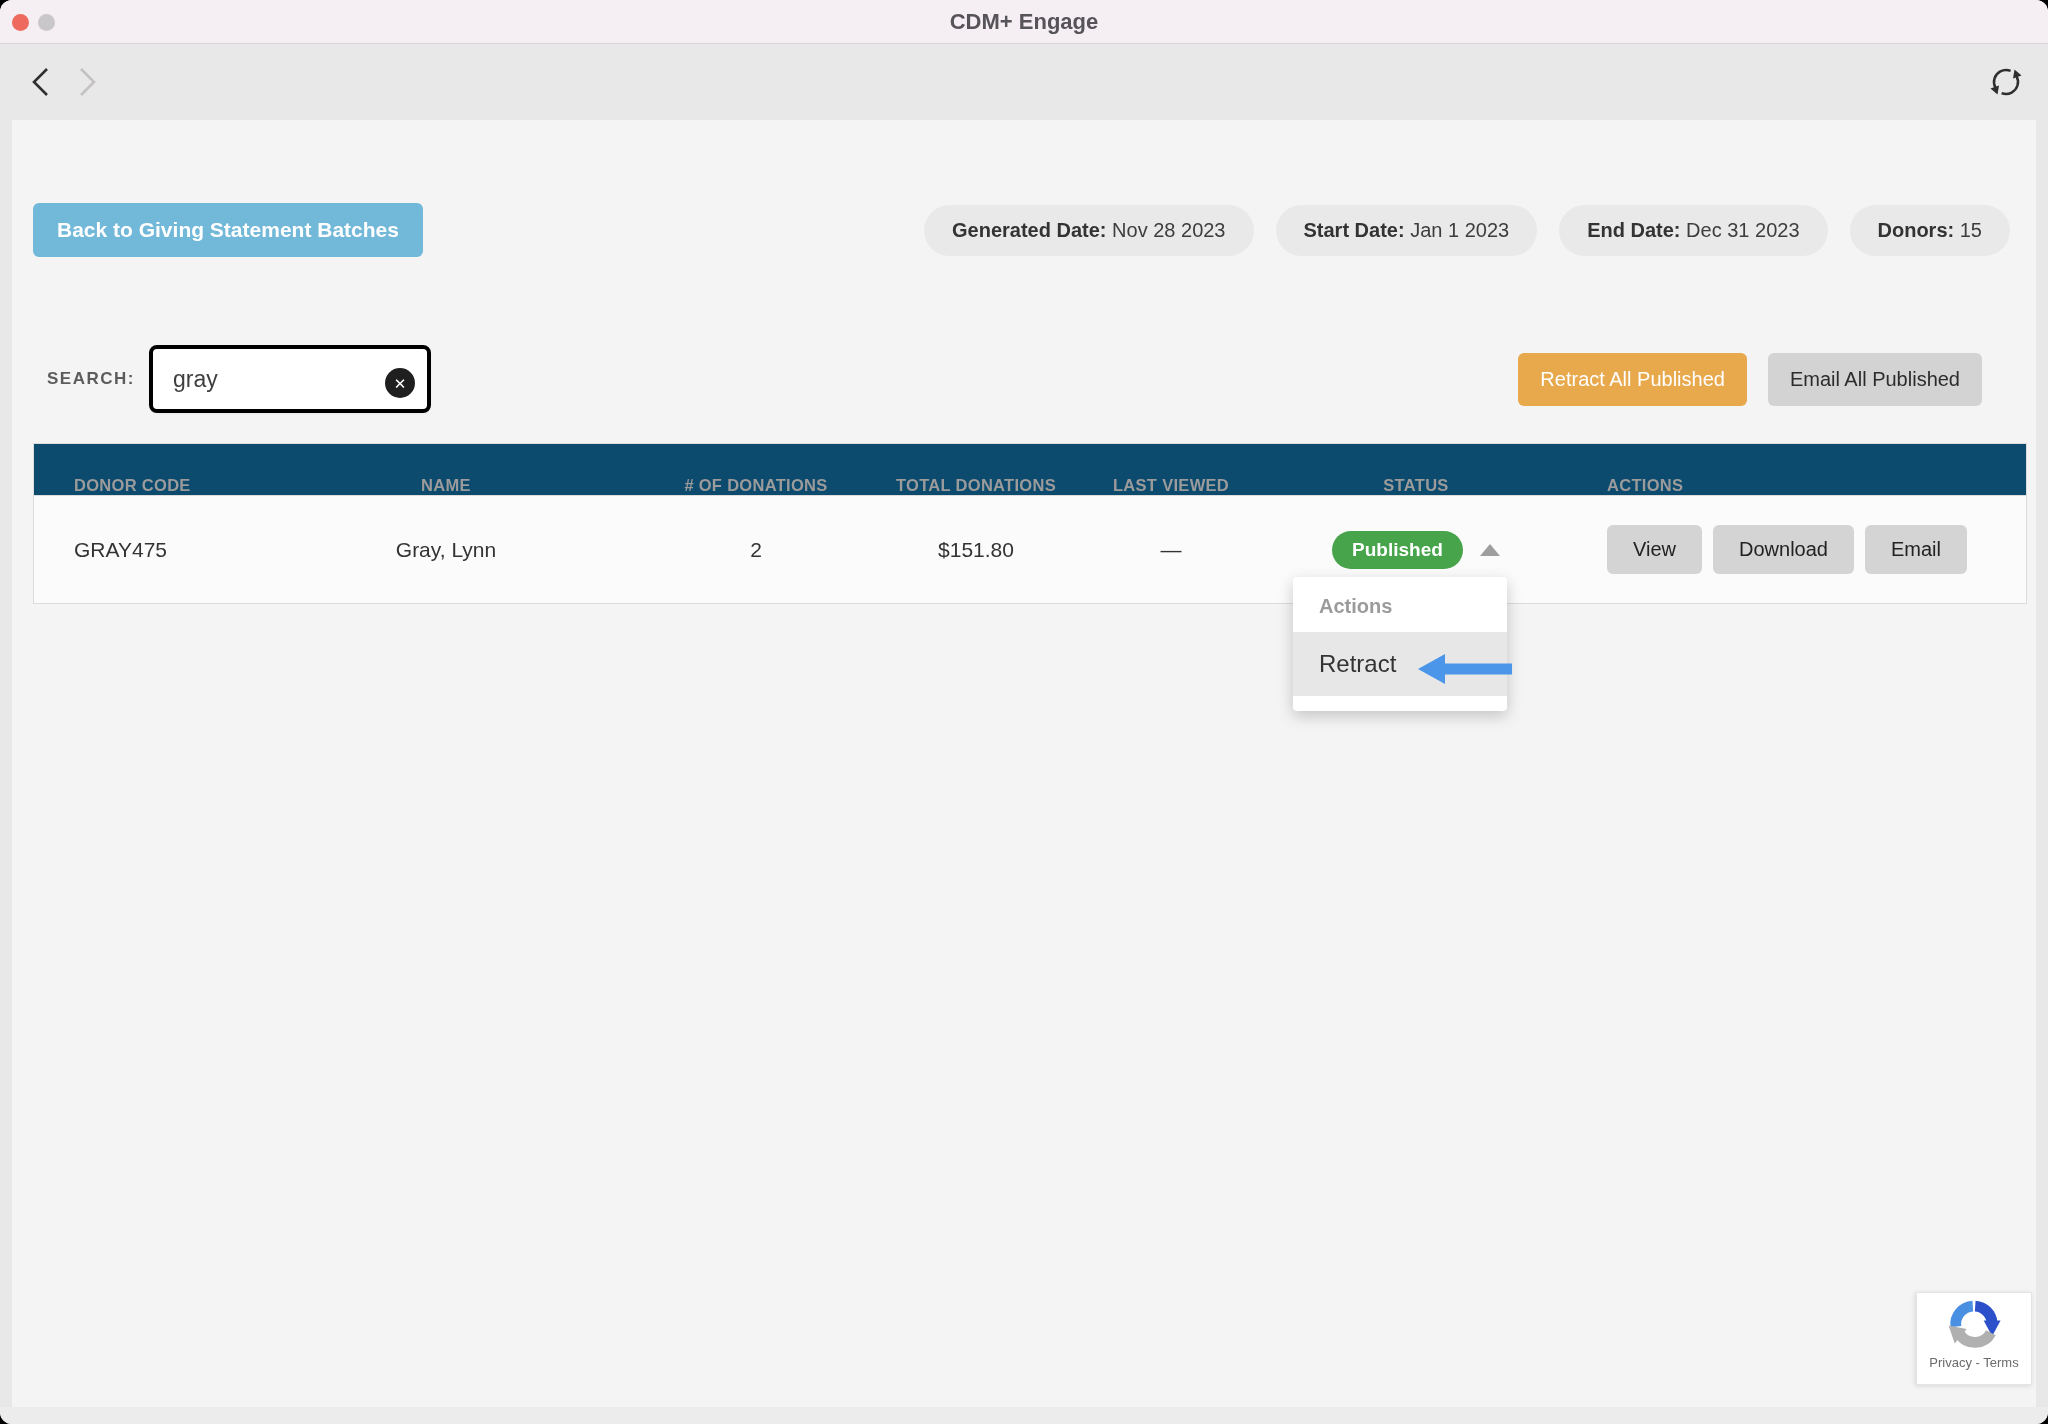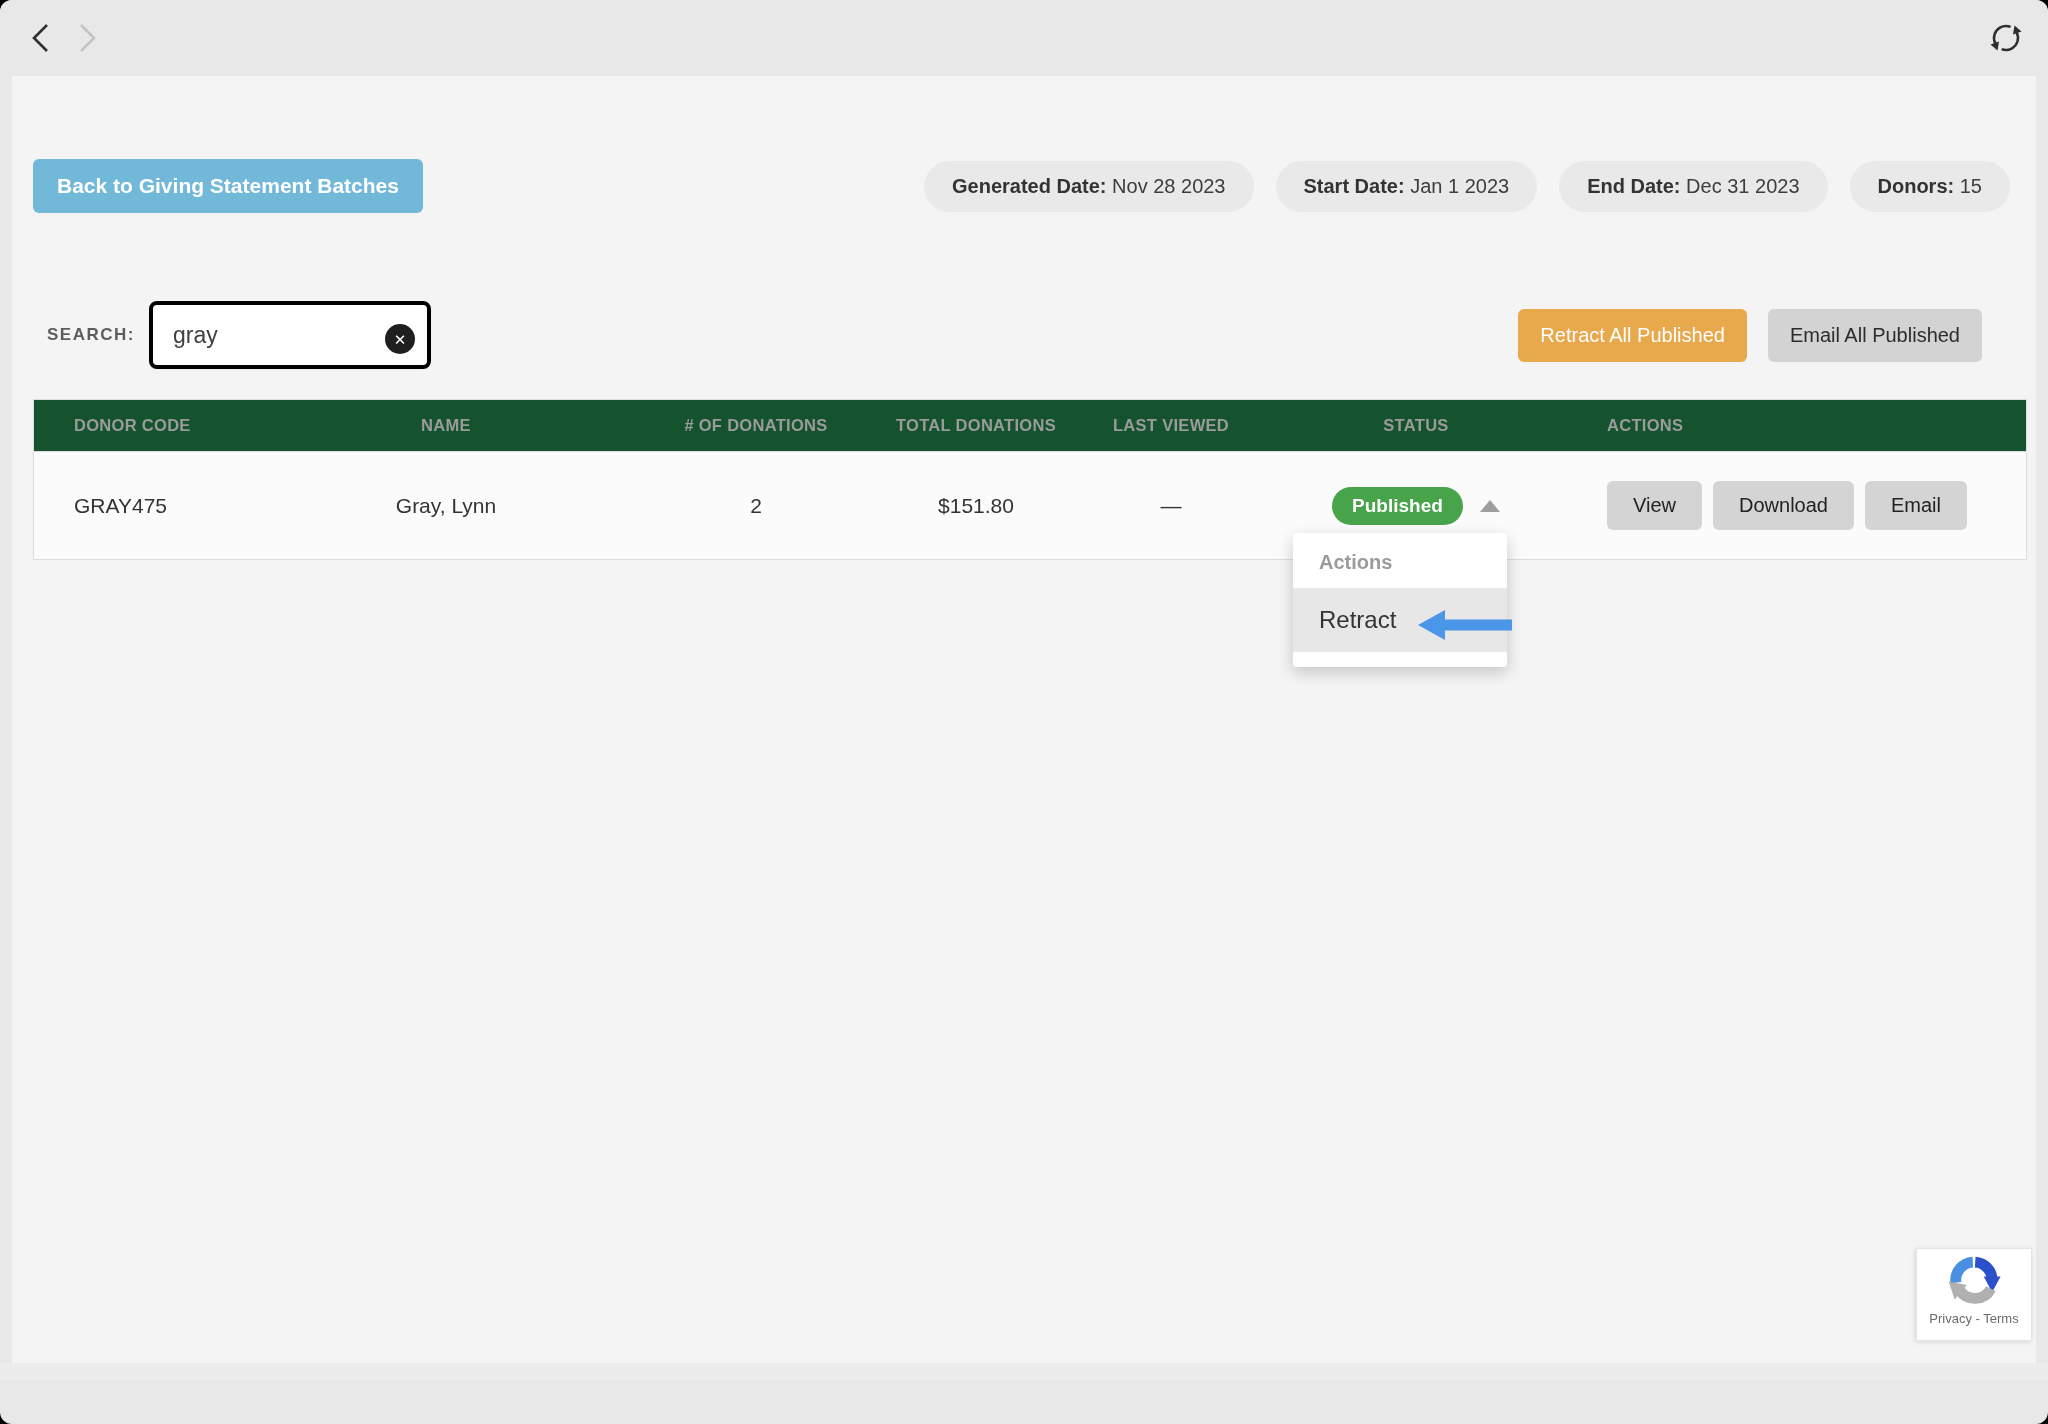--- a/index.html
+++ b/index.html
@@ -56,21 +56,21 @@
   .btn-orange{
     background:var(--accent-orange,#e8a84c);color:#fff;font-size:20px;font-weight:400;
     border:none;border-radius:6px;padding:15px 22px;cursor:pointer;
   }
   .btn-gray{
     background:#d3d3d3;color:#2c2c2c;font-size:20px;font-weight:500;
     border:none;border-radius:6px;padding:15px 22px;cursor:pointer;
   }
   
   .table{position:absolute;top:323px;left:21px;right:9px;border:1px solid #dcdcdc;border-bottom:none;}
-  .thead{display:flex;background:#14532d;height:52px;align-items:center;border-bottom:1px solid #dcdcdc;}
+  .thead{display:flex;background:#0c4a6e;height:52px;align-items:flex-end;border-bottom:1px solid #dcdcdc;}
   .th{font-size:16.5px;font-weight:bold;color:#9b9b9b;letter-spacing:.3px;text-align:center;}
   .trow{display:flex;background:#fbfbfb;height:108px;align-items:center;border-bottom:1px solid #dcdcdc;}
   .td{font-size:21px;color:#333;text-align:center;}
   .c1{width:217px;text-align:left;padding-left:40px;}
   .c2{width:390px;}
   .c3{width:230px;}
   .c4{width:210px;}
   .c5{width:180px;}
   .c6{width:310px;}
   .c7{flex:1;text-align:left;padding-left:36px;}
@@ -96,20 +96,27 @@
     border:1px solid #e4e4e4;box-shadow:-1px 1px 5px rgba(0,0,0,.12);
     display:flex;flex-direction:column;align-items:center;justify-content:flex-start;cursor:pointer;
   }
   .recaptcha-text{font-size:13px;color:#6b6b6b;margin-top:2px;}
 </style>
 </head>
 <body>
 
 <div class="window">
 
+  <div class="titlebar">
+    <div class="traffic">
+      <div class="tl red"></div>
+      <div class="tl gray"></div>
+    </div>
+    <div class="win-title">CDM+ Engage</div>
+  </div>
 
   <div class="toolbar">
     <div class="nav-arrows">
       <div class="nav-btn">
         <svg width="26" height="36" viewBox="0 0 26 36">
           <polyline points="19,5 6,18 19,31" fill="none" stroke="#2f2f2f" stroke-width="2.6"></polyline>
         </svg>
       </div>
       <div class="nav-btn">
         <svg width="26" height="36" viewBox="0 0 26 36">

